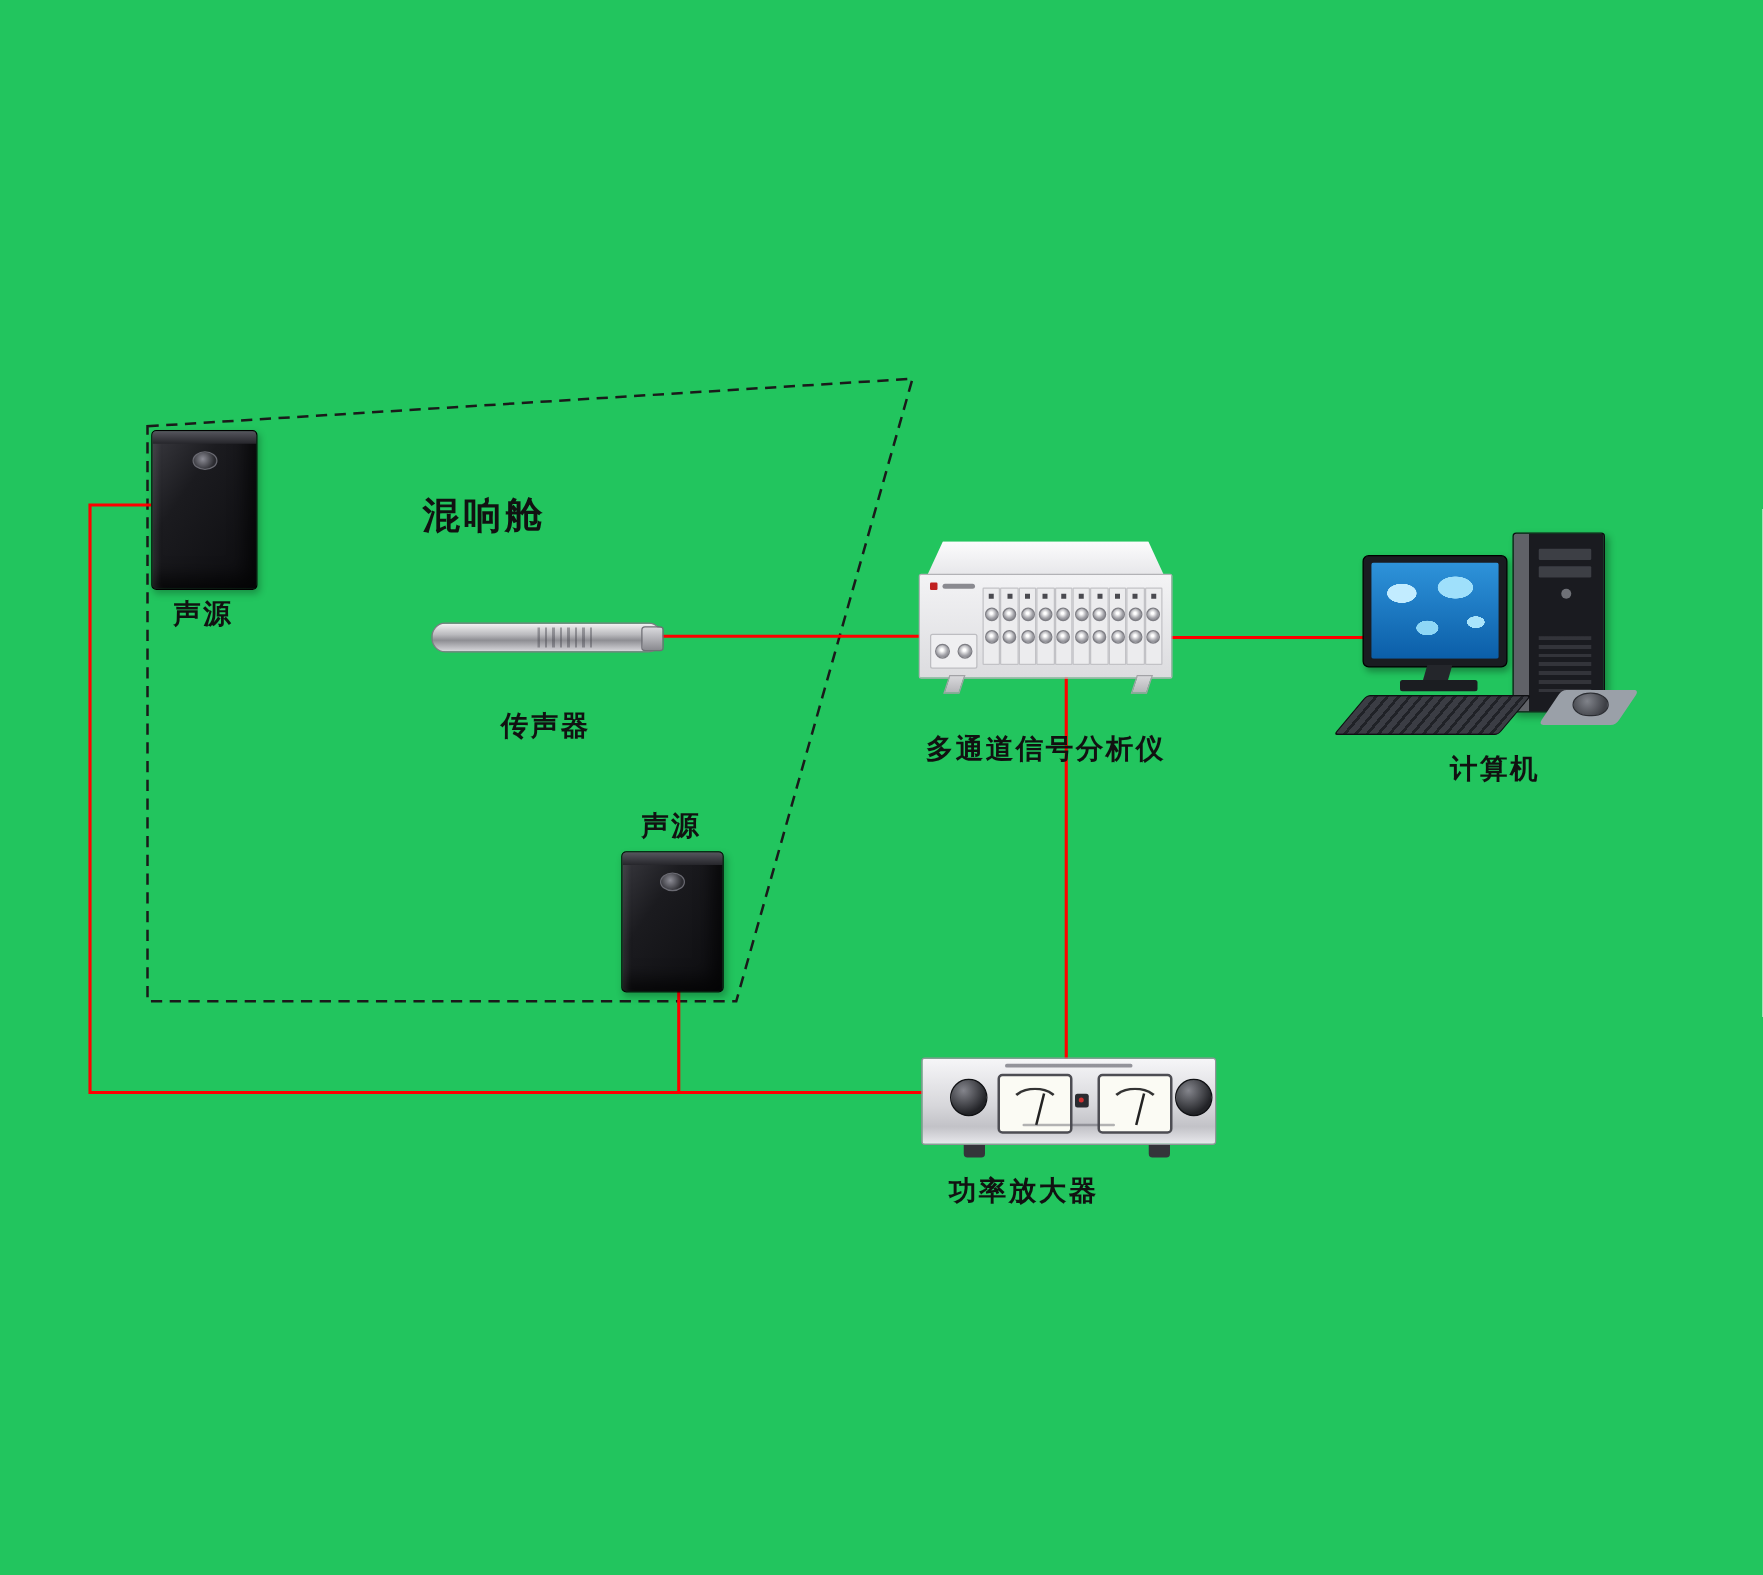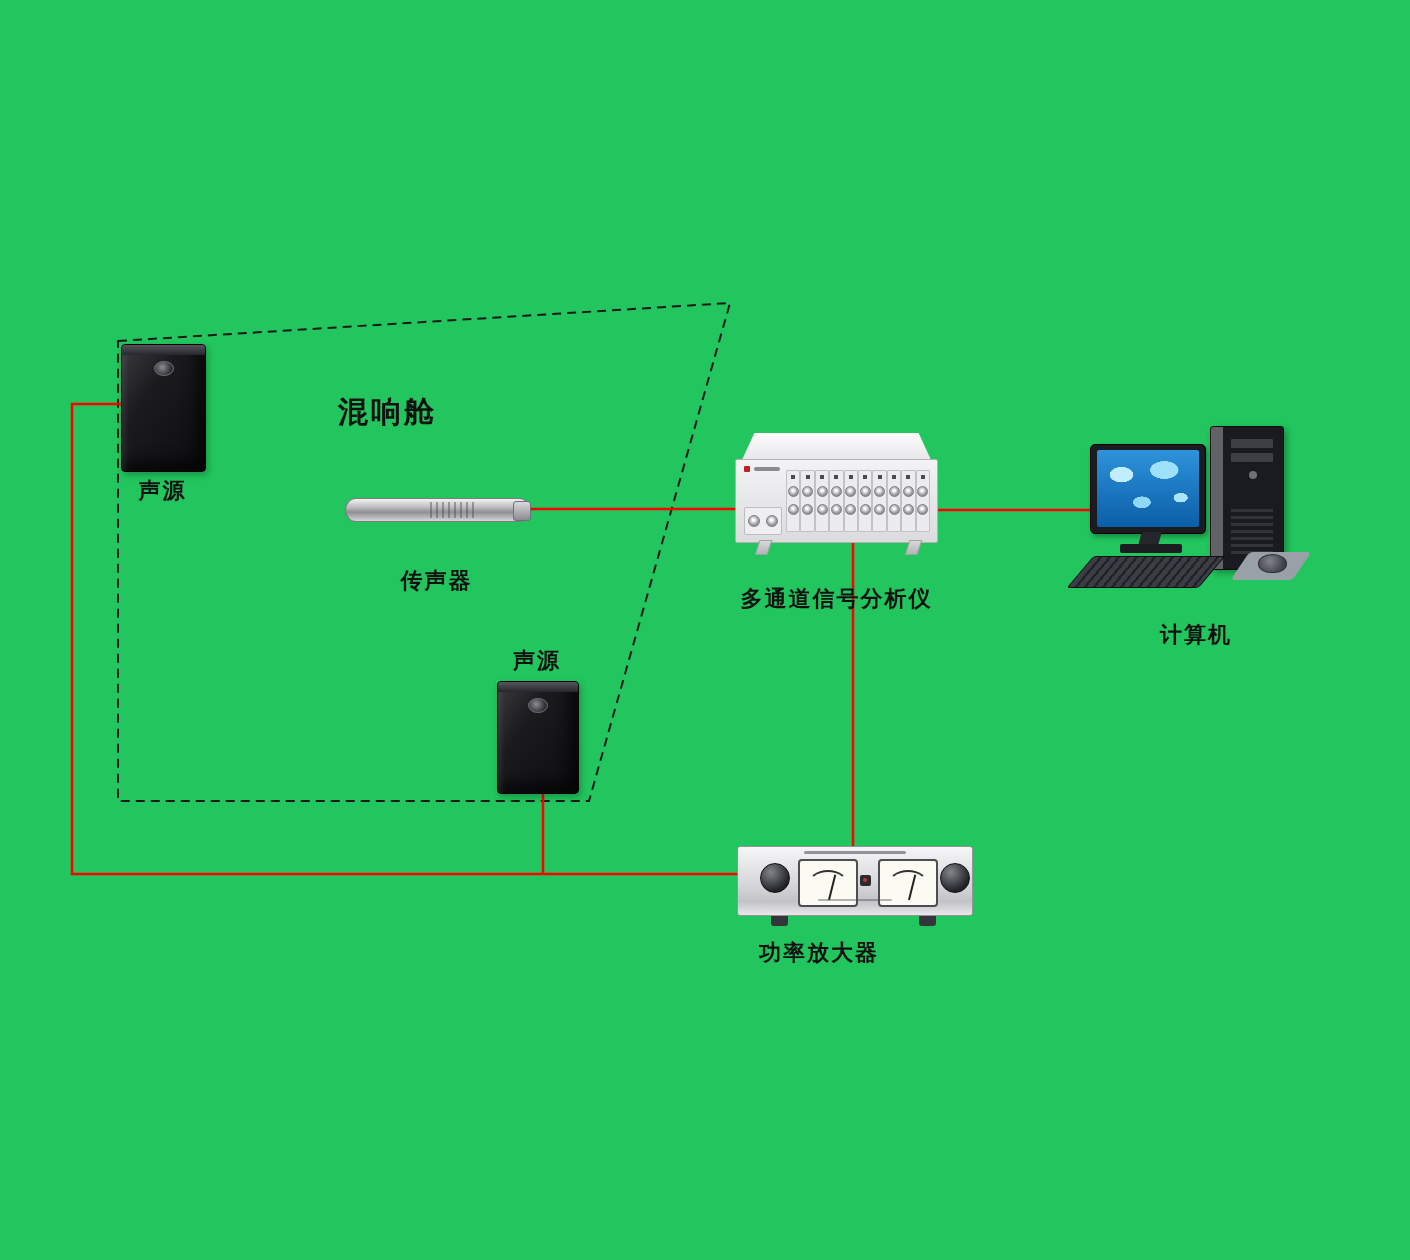--- a/index.html
+++ b/index.html
@@ -275,21 +275,21 @@
     <div class="tower">
       <span class="tower-drive"></span>
       <span class="tower-drive second"></span>
       <span class="tower-button"></span>
       <span class="tower-vent"></span>
     </div>
     <div class="keyboard"></div>
     <div class="mousepad"></div>
     <div class="mouse"></div>
   </div>
-  <div class="label" style="left:1082px; top:620px; width:228px;">计算机</div>
+  <div class="label" style="left:1082px; top:600px; width:228px;">计算机</div>
 
   <div class="amplifier">
     <div class="amp-body">
       <span class="amp-title-line"></span>
       <span class="knob" style="left:22px; top:16px; width:28px; height:28px;"></span>
       <div class="meter" style="left:60px;">
         <span class="scale"></span>
           <span class="needle"></span>
       </div>
       <span class="amp-led" style="left:122px; top:28px;"></span>

